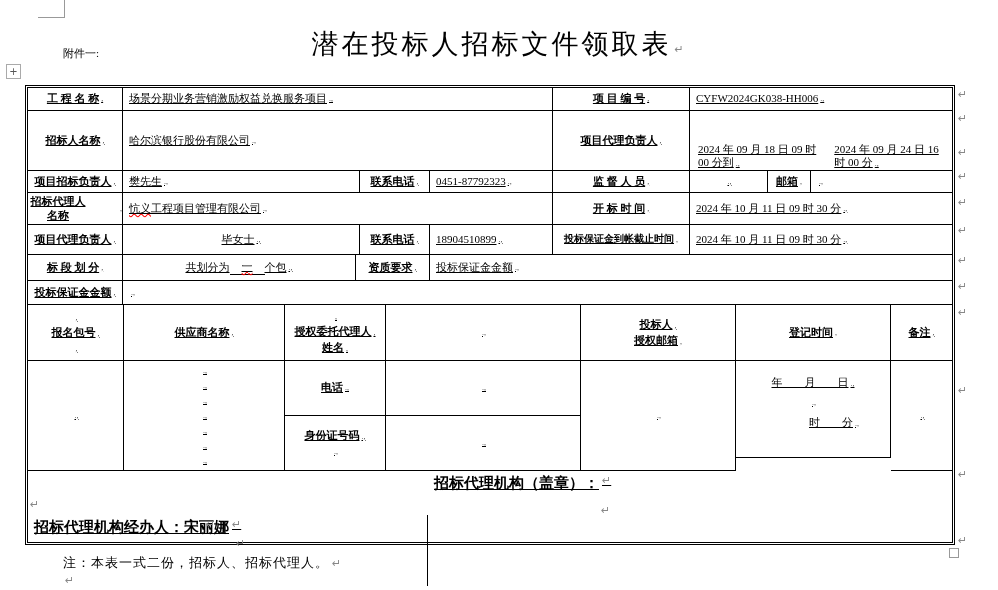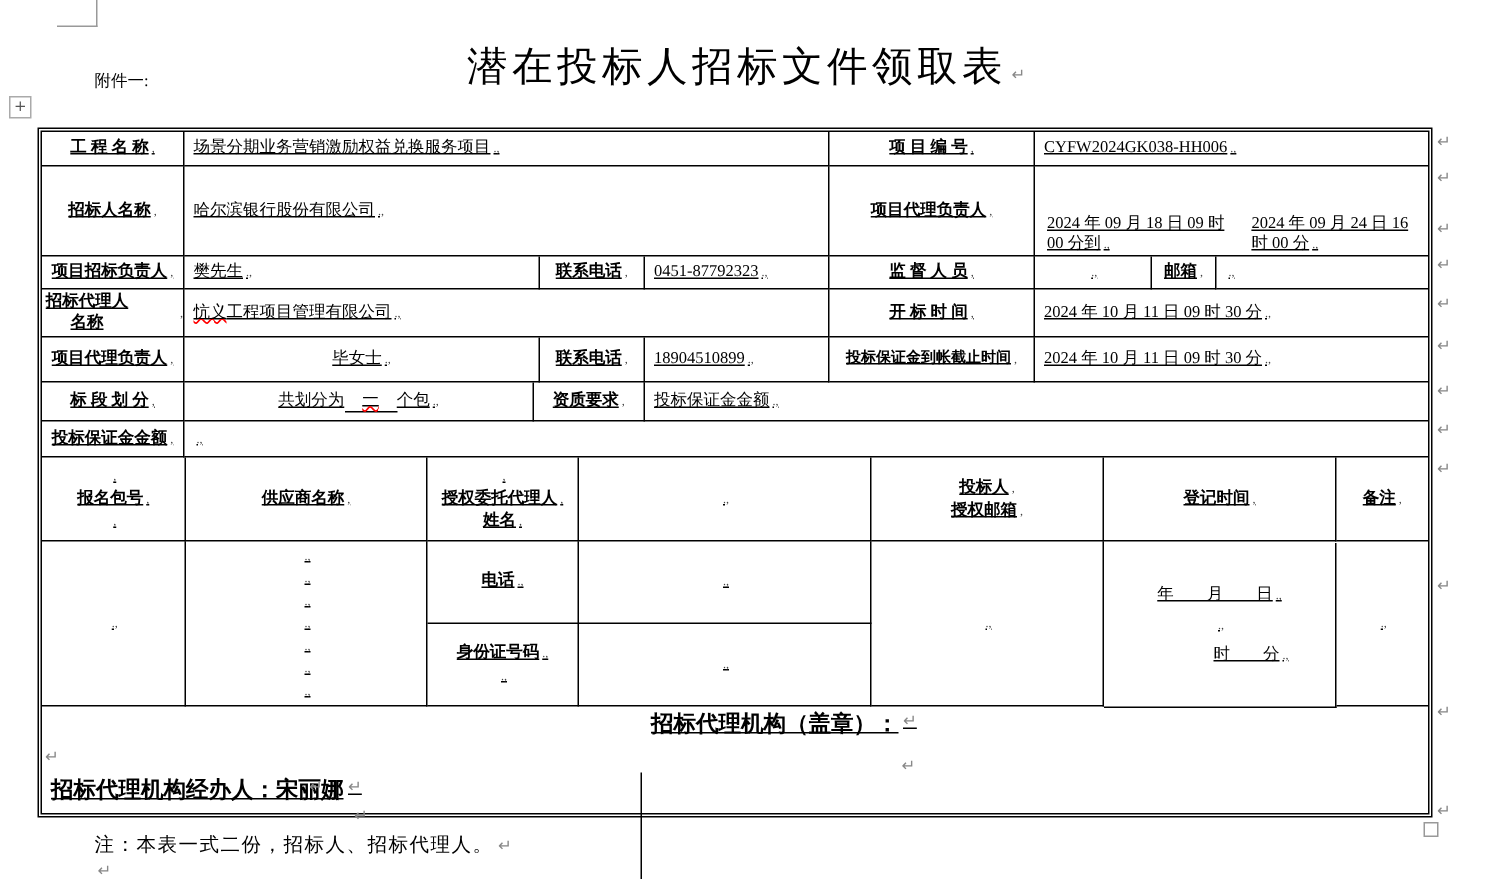--- a/index.html
+++ b/index.html
@@ -243,21 +243,21 @@
     <div class="cell lab col stack" style="left:257px;top:328px;width:101px;height:55px;">
       <span><span>身份证号码</span><span class="m">.,</span></span>
       <span class="m">.,</span>
     </div>
     <div class="cell" style="left:358px;top:328px;width:195px;height:55px;">
         <span class="m">.,</span>
       </div>
     <div class="cell" style="left:553px;top:273px;width:155px;height:110px;">
         <span class="m">.,</span>
       </div>
-    <div class="cell col" style="left:708px;top:274px;width:155px;height:110px;gap:8px;">
+    <div class="cell col" style="left:708px;top:260px;width:155px;height:110px;gap:8px;">
       <span><span>年　　月　　日</span><span class="m">.,</span></span>
       <span class="m">.,</span>
       <span class="dateline2"><span>时　　分</span><span class="m">.,</span></span>
     </div>
     <div class="cell nbr" style="left:863px;top:273px;width:61px;height:110px;">
         <span class="m">.,</span>
       </div>
 
     <div class="cell footcell" style="left:0;top:383px;width:400px;height:71px;margin-top:44px;">
         <span>招标代理机构经办人：宋丽娜</span>

